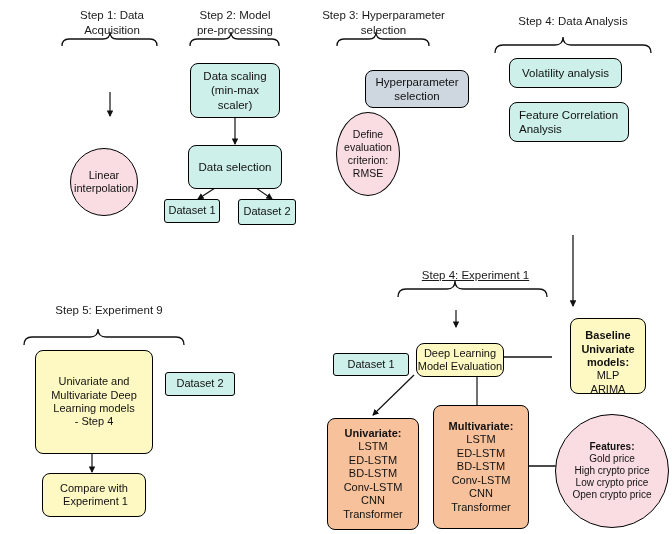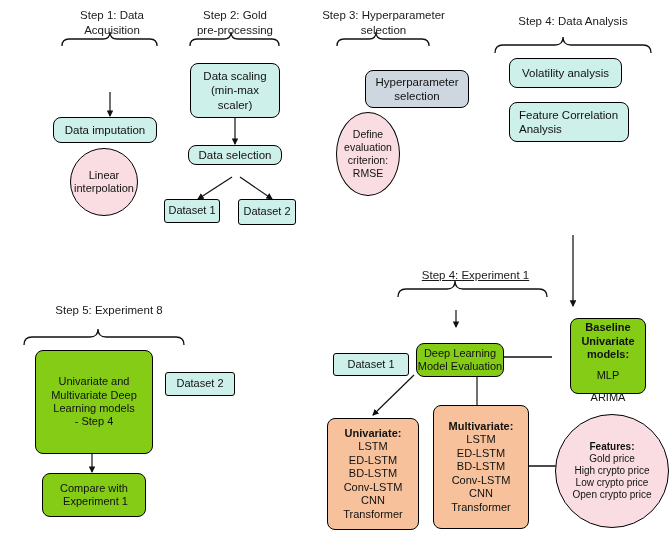--- a/index.html
+++ b/index.html
@@ -28,21 +28,21 @@
     line-height:1.22;
     white-space:pre-line;
     color:#111111;
   }
   .rbox{border-radius:8px;}
   .rbox.sm{border-radius:3px;}
   .circle{border-radius:50%;}
   .teal{background:#cdf0ea;}
   .pink{background:#f9dde2;}
   .gray{background:#ced6e0;margin-left:40px;}
-  .orange{background:#84cc16;gap:8px;}
+  .orange{background:#fef9c3;}
   .peach{background:#f7c19c;}
 
   .stepcap{
     position:absolute;
     text-align:center;
     font-size:11.5px;
     line-height:1.28;
     color:#1a1a1a;
     white-space:pre-line;
   }
@@ -98,33 +98,32 @@
 
     <path d="M 24,345 q 0,-8 8,-8 L 90,337 q 8,0 8,-8 q 0,8 8,8 L 176,337 q 8,0 8,8" fill="none" stroke="#111" stroke-width="1.3"></path>
 
     <path d="M 92,454 L 92,472" stroke="#111" stroke-width="1.2" fill="none" marker-end="url(#arrow)"></path>
   </svg>
 
   <div class="stepcap" style="left:42px;top:8px;width:140px;">Step 1: Data
 Acquisition</div>
 
 
-  <div class="node rbox teal" style="left:53px;top:117px;width:104px;height:26px;font-size:11.5px;">Data imputation</div>
 
   <div class="node circle pink" style="left:70px;top:148px;width:68px;height:68px;font-size:11px;">Linear
 interpolation</div>
 
-  <div class="stepcap" style="left:170px;top:8px;width:130px;">Step 2: Gold
+  <div class="stepcap" style="left:170px;top:8px;width:130px;">Step 2: Model
 pre-processing</div>
 
   <div class="node rbox teal" style="left:190px;top:63px;width:90px;height:55px;font-size:11.5px;">Data scaling
 (min-max
 scaler)</div>
 
-  <div class="node rbox teal" style="left:188px;top:145px;width:94px;height:20px;font-size:11.5px;">Data selection</div>
+  <div class="node rbox teal" style="left:188px;top:145px;width:94px;height:44px;font-size:11.5px;">Data selection</div>
 
   <div class="node rbox sm teal" style="left:164px;top:199px;width:56px;height:24px;font-size:11px;">Dataset 1</div>
 
   <div class="node rbox sm teal" style="left:238px;top:199px;width:58px;height:26px;font-size:11px;">Dataset 2</div>
 
   <div class="stepcap" style="left:311px;top:8px;width:145px;">Step 3: Hyperparameter
 selection</div>
 
   <div class="node rbox gray" style="left:325px;top:70px;width:104px;height:38px;font-size:11.5px;">Hyperparameter
 selection</div>
@@ -180,21 +179,21 @@
   </div>
 
   <div class="node circle pink" style="left:555px;top:414px;width:114px;height:114px;font-size:10px;flex-direction:column;">
     <div style="font-weight:bold;">Features:</div>
     <div>Gold price</div>
     <div>High crypto  price</div>
     <div>Low crypto price</div>
     <div>Open crypto  price</div>
   </div>
 
-  <div class="stepcap" style="left:34px;top:303px;width:150px;">Step 5: Experiment 8</div>
+  <div class="stepcap" style="left:34px;top:303px;width:150px;">Step 5: Experiment 9</div>
 
   <div class="node rbox orange" style="left:35px;top:350px;width:118px;height:104px;font-size:11px;">Univariate and
 Multivariate Deep
 Learning models
 - Step 4</div>
 
   <div class="node rbox sm teal" style="left:165px;top:372px;width:70px;height:24px;font-size:11px;">Dataset 2</div>
 
   <div class="node rbox orange" style="left:42px;top:473px;width:104px;height:44px;font-size:11px;text-align:right;">Compare  with
 Experiment 1</div>

